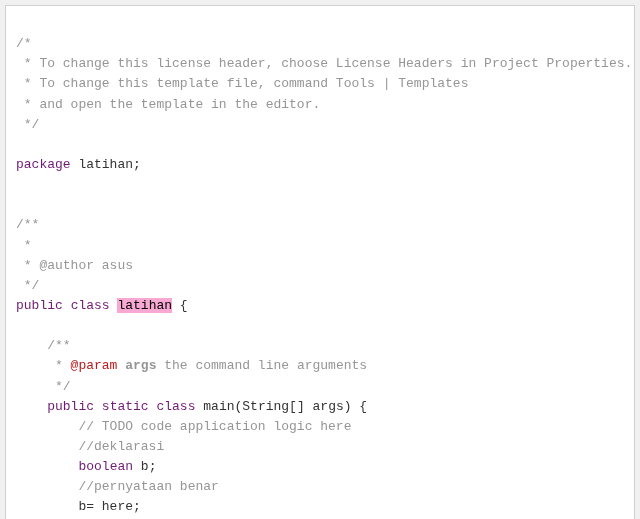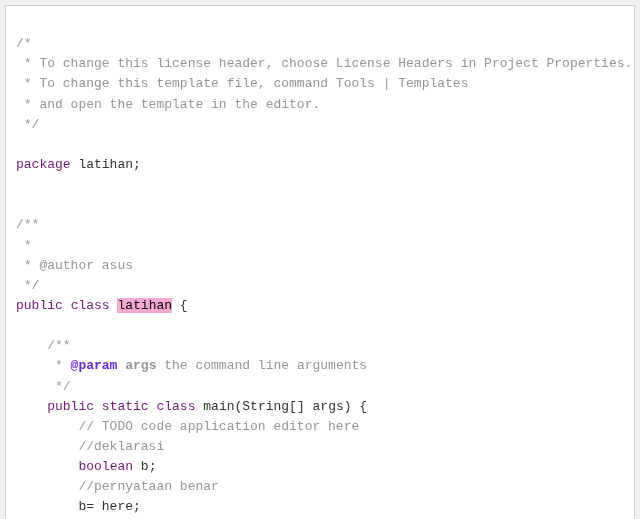--- a/index.html
+++ b/index.html
@@ -22,21 +22,21 @@
       line-height: 1.55;
       white-space: pre;
       color: #333;
     }
     .comment { color: #969696; }
     .keyword { color: #701a75; font-weight: normal; }
     .highlight-yellow {
       background-color: #f9a8d4;
       color: #000;
     }
-    .param-name { color: #6d28d9; font-weight: bold; }
+    .param-name { color: #b91c1c; font-weight: normal; }
   </style>
 </head>
 <body>
 
 <div class="editor-container">
   <div class="code-area">
 <span class="comment">/*</span>
 <span class="comment"> * To change this license header, choose License Headers in Project Properties.</span>
 <span class="comment"> * To change this template file, command Tools | Templates</span>
 <span class="comment"> * and open the template in the editor.</span>
@@ -48,21 +48,21 @@
 <span class="comment">/**</span>
 <span class="comment"> *</span>
 <span class="comment"> * @author asus</span>
 <span class="comment"> */</span>
 <span><span class="keyword">public</span> <span class="keyword">class</span> <span class="highlight-yellow">latihan</span> {</span>
 <span> </span>
 <span class="comment">    /**</span>
 <span class="comment">     * <span class="param-name">@param</span> <span style="font-weight:bold">args</span> the command line arguments</span>
 <span class="comment">     */</span>
 <span>    <span class="keyword">public</span> <span class="keyword">static</span> <span class="keyword">class</span> <span style="font-weight:normal">main</span>(String[] args) {</span>
-<span class="comment">        // TODO code application editor here</span>
+<span class="comment">        // TODO code application logic here</span>
 <span class="comment">        //deklarasi</span>
 <span>        <span class="keyword">boolean</span> b;</span>
 <span class="comment">        //pernyataan benar</span>
 <span>        b= here;</span>
 
 
 
 
 
 

